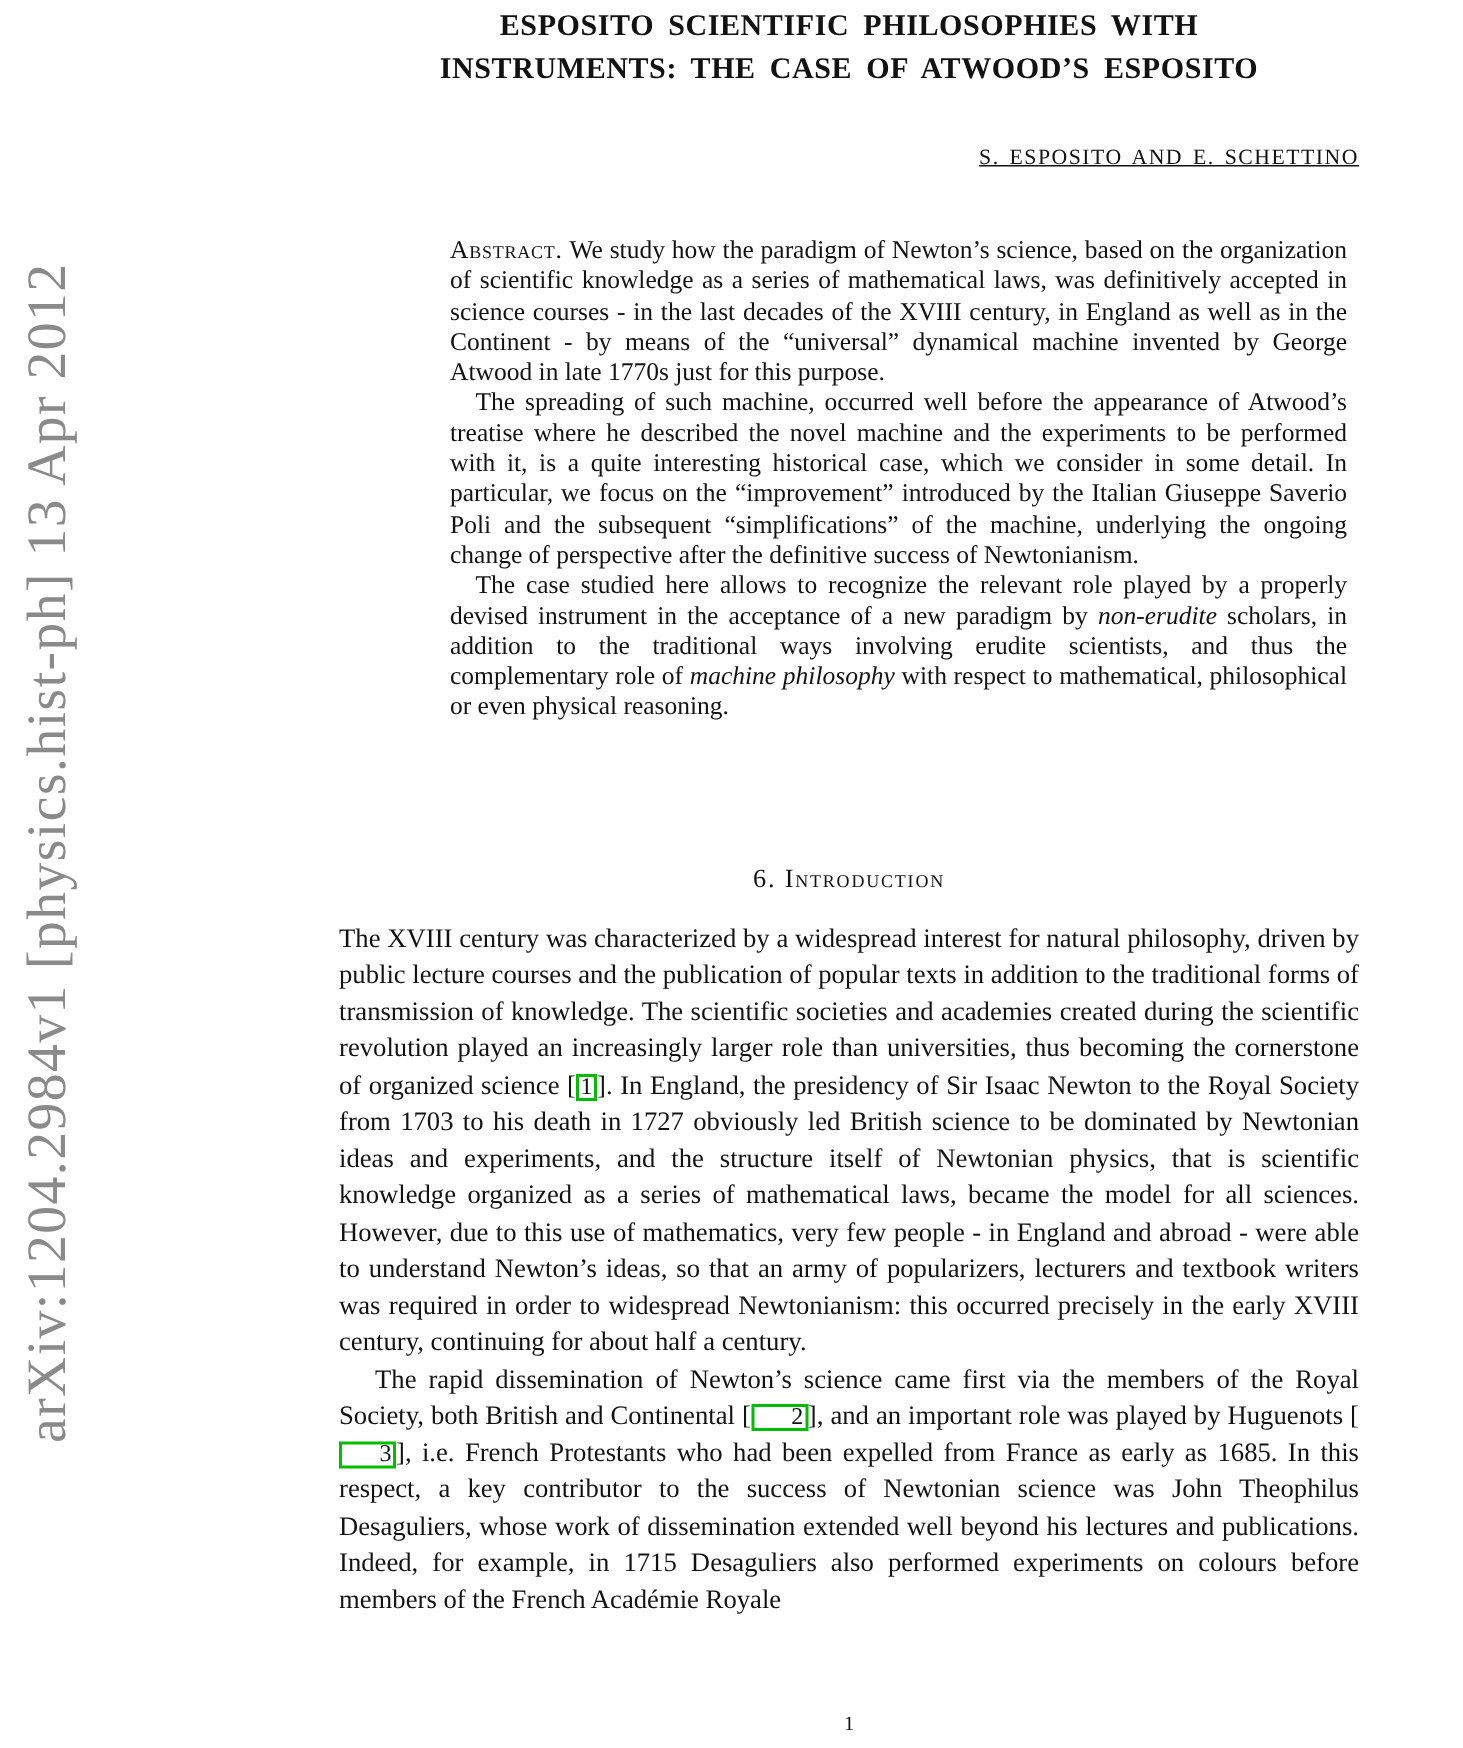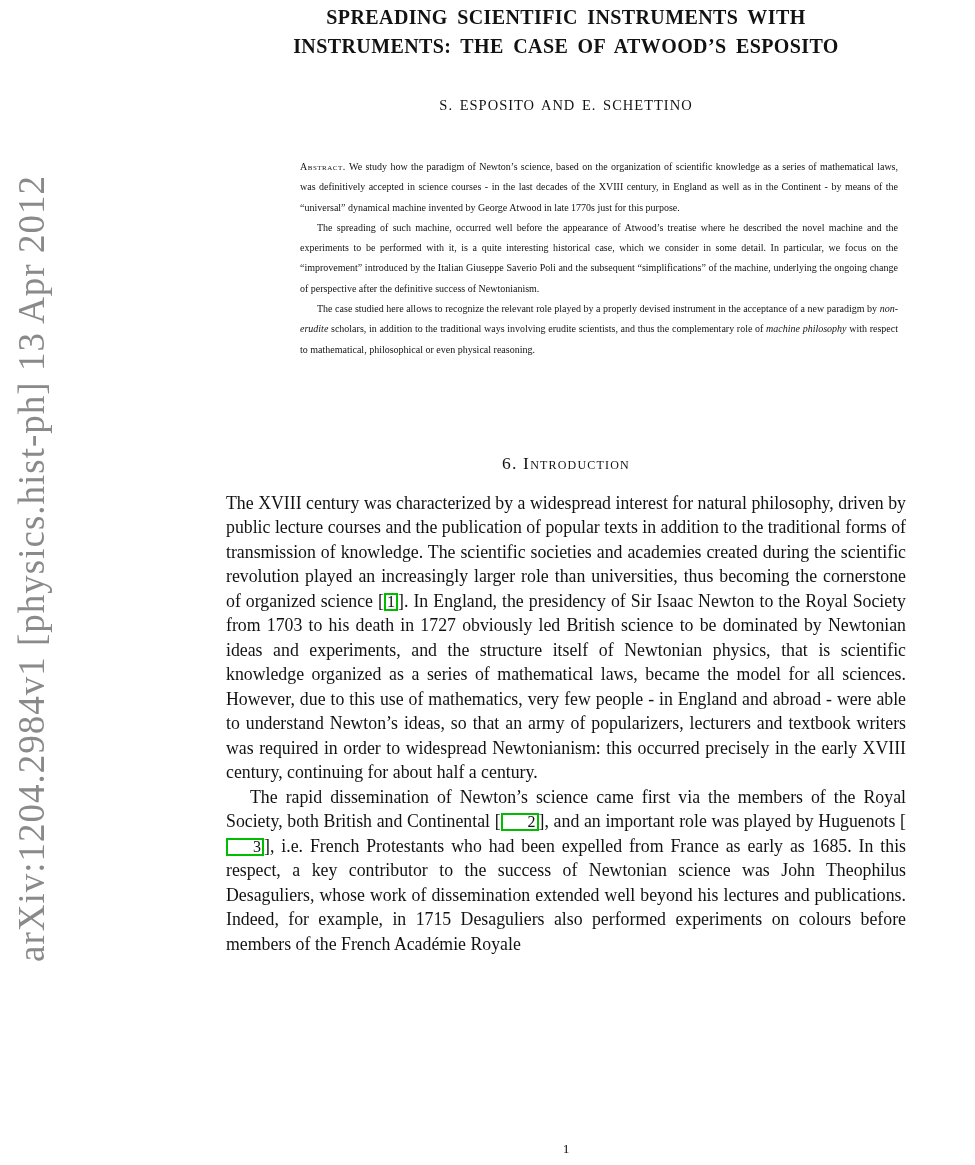--- a/index.html
+++ b/index.html
@@ -41,31 +41,32 @@
     font-size: 20px;
     font-weight: 700;
     line-height: 29px;
     letter-spacing: 0.4px;
     word-spacing: 4px;
   }
   .title-line { display: block; }
 
   .authors {
     margin-top: 36px;
-    text-align: center;
+    text-align: right;
     font-size: 14.5px;
     letter-spacing: 1px;
     word-spacing: 2px;
+    text-decoration: underline;
   }
 
   .abstract {
     margin-top: 43px;
     margin-left: 74px;
     margin-right: 8px;
-    font-size: 10px;
+    font-size: 17px;
     line-height: 20.3px;
     text-align: justify;
   }
   .abstract p { margin: 0; }
   .abstract p.abs-indent { text-indent: 17px; }
   .abs-label {
     font-variant: small-caps;
     letter-spacing: 0.5px;
   }
 
@@ -113,21 +114,21 @@
   i { font-style: italic; }
 </style>
 </head>
 <body>
 
 <div class="watermark">arXiv:1204.2984v1  [physics.hist-ph]  13 Apr 2012</div>
 
 <div class="content">
 
   <h1 class="title">
-    <span class="title-line">SPREADING SCIENTIFIC INSTRUMENTS WITH</span>
+    <span class="title-line">ESPOSITO SCIENTIFIC PHILOSOPHIES WITH</span>
     <span class="title-line">INSTRUMENTS: THE CASE OF ATWOOD’S ESPOSITO</span>
   </h1>
 
   <div class="authors">S. ESPOSITO AND E. SCHETTINO</div>
 
   <div class="abstract">
     <p><span class="abs-label">Abstract.</span>&nbsp;<span>We study how the paradigm of Newton’s science, based on the organization of scientific knowledge as a series of mathematical laws, was definitively accepted in science courses - in the last decades of the XVIII century, in England as well as in the Continent - by means of the “universal” dynamical machine invented by George Atwood in late 1770s just for this purpose.</span></p>
     <p class="abs-indent">The spreading of such machine, occurred well before the appearance of Atwood’s treatise where he described the novel machine and the experiments to be performed with it, is a quite interesting historical case, which we consider in some detail. In particular, we focus on the “improvement” introduced by the Italian Giuseppe Saverio Poli and the subsequent “simplifications” of the machine, underlying the ongoing change of perspective after the definitive success of Newtonianism.</p>
     <p class="abs-indent"><span>The case studied here allows to recognize the relevant role played by a properly devised instrument in the acceptance of a new paradigm by </span><i>non-erudite</i><span> scholars, in addition to the traditional ways involving erudite scientists, and thus the complementary role of </span><i>machine philosophy</i><span> with respect to mathematical, philosophical or even physical reasoning.</span></p>
   </div>

